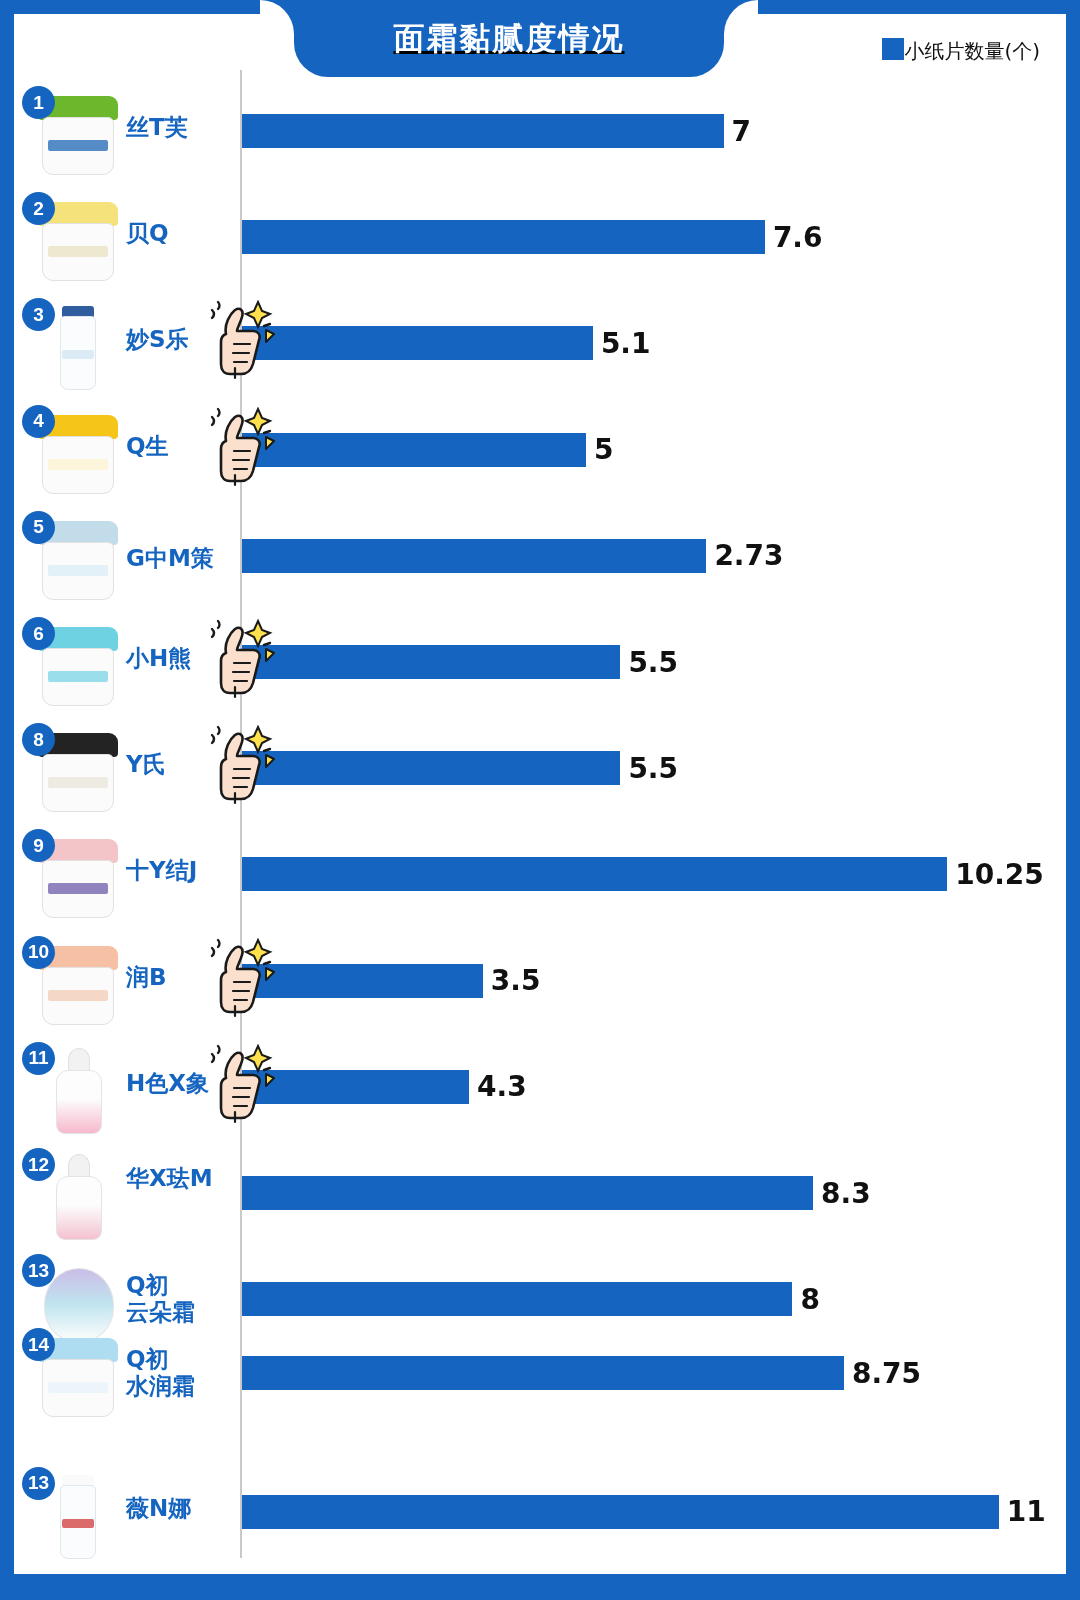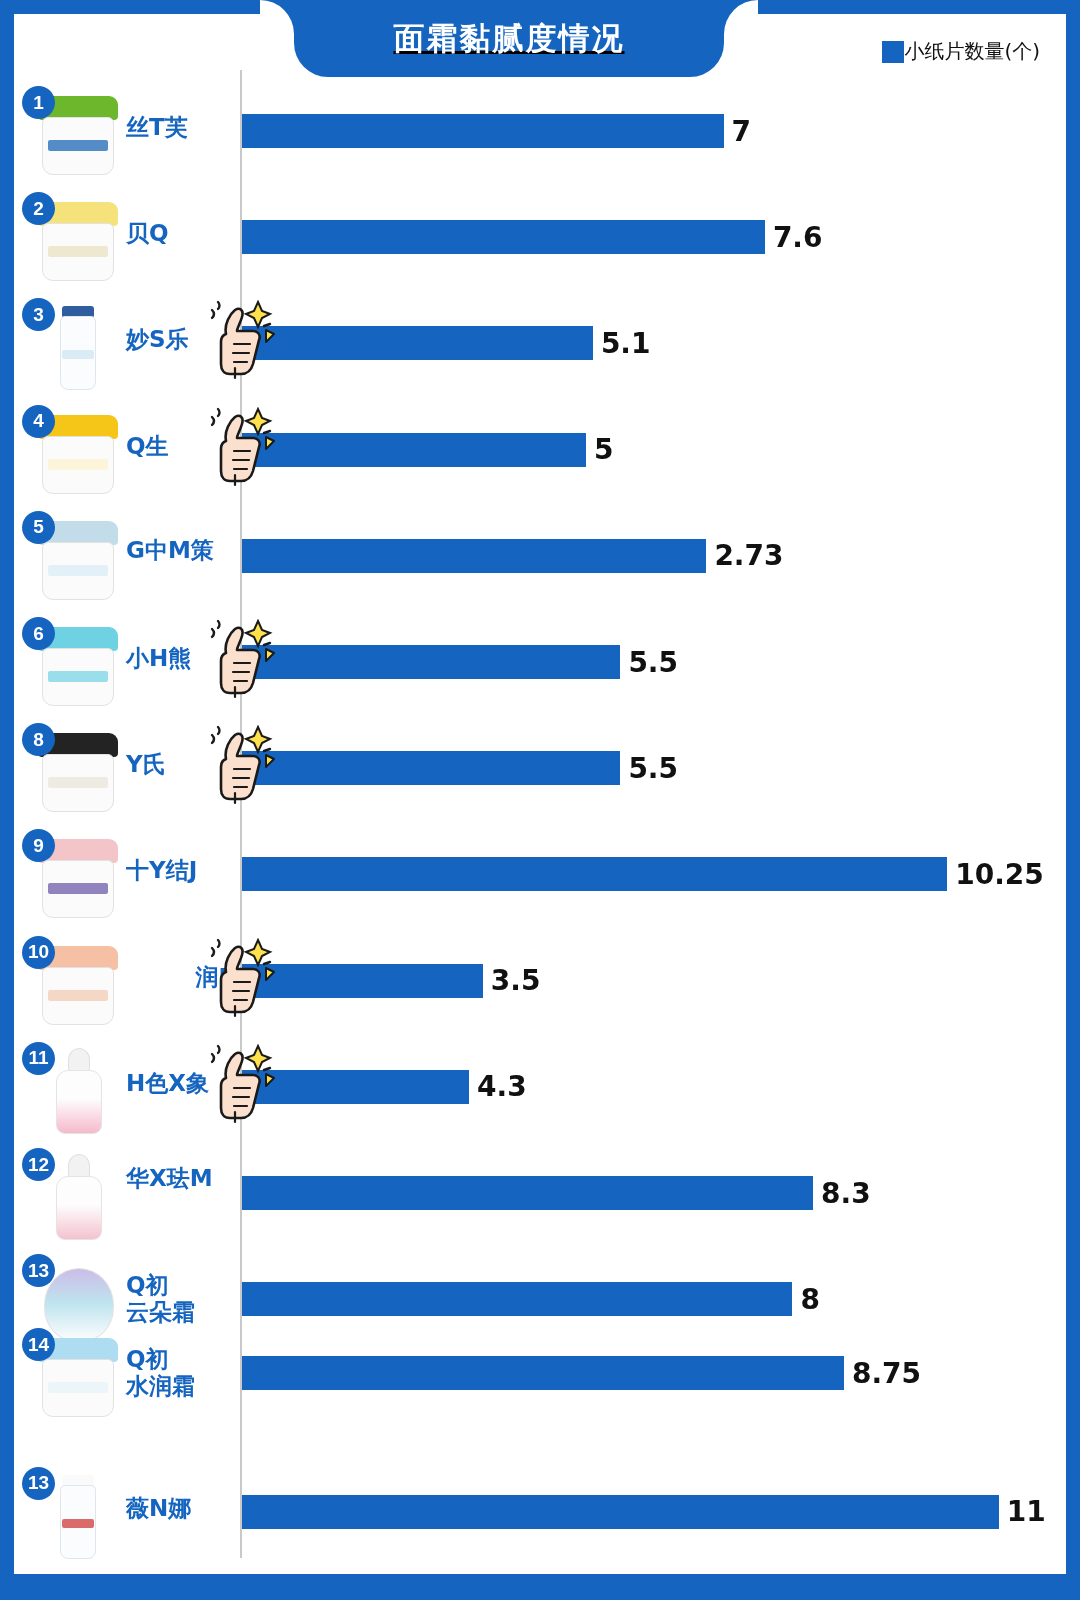--- a/index.html
+++ b/index.html
@@ -51,21 +51,21 @@
   .banner-curve-l::after, .banner-curve-r::after {
     content: ""; position: absolute; top: 0; width: 34px; height: 34px;
     background: #ffffff; border-top-right-radius: 34px;
   }
   .banner-curve-l::after { left: 0; border-top-right-radius: 34px; border-top-left-radius: 0; }
   .banner-curve-r::after { left: 0; border-top-left-radius: 34px; border-top-right-radius: 0; }
 
   
   .legend {
     position: absolute; right: 40px; top: 38px;
-    display: flex; align-items: center; 
+    display: flex; align-items: flex-start; 
     z-index: 4;
   }
   .legend-swatch { width: 22px; height: 22px; background: #1565C0; }
   .legend-label {
     font-size: 20px; color: #111111; font-weight: 500;
     font-family: "DejaVu Sans", "Liberation Sans", sans-serif;
   }
 
   
   .plot {
@@ -269,21 +269,21 @@
           <span class="bar" style="top:30px;width:344px"></span>
           <span class="bar-value" style="top:30px;left:580px">5</span>
         </div>
         <div class="row" style="top: 438.8px;">
           <span class="badge">5</span>
           <span class="thumb">
             <span class="jar-lid" style="background:#c3dcea"></span>
             <span class="jar-body"></span>
             <span class="jar-band" style="background:#d9ecf5"></span>
           </span>
-          <span class="prod-label" style="top:28px">G中M策</span>
+          <span class="prod-label" style="top:36px">G中M策</span>
           <span class="bar" style="top:30px;width:464.4px"></span>
           <span class="bar-value" style="top:30px;left:700.4px">2.73</span>
         </div>
         <div class="row" style="top: 545px;">
           <span class="badge">6</span>
           <span class="thumb">
             <span class="jar-lid" style="background:#6ed2e2"></span>
             <span class="jar-body"></span>
             <span class="jar-band" style="background:#79d4e6"></span>
           </span>
@@ -324,21 +324,21 @@
           <span class="badge">9</span>
           <span class="thumb">
             <span class="jar-lid" style="background:#f3c4c8"></span>
             <span class="jar-body"></span>
             <span class="jar-band" style="background:#6d5ba8"></span>
           </span>
           <span class="prod-label" style="top:30px">十Y结J</span>
           <span class="bar" style="top:30px;width:705.1999999999999px"></span>
           <span class="bar-value" style="top:30px;left:941.1999999999999px">10.25</span>
         </div>
-        <div class="row" style="top: 863.6px; text-align: right;">
+        <div class="row" style="top: 863.6px;">
           <span class="badge">10</span>
           <span class="thumb">
             <span class="jar-lid" style="background:#f6c0a4"></span>
             <span class="jar-body"></span>
             <span class="jar-band" style="background:#f3cbb4"></span>
           </span>
           <span class="prod-label" style="top:30px">润B</span>
           <span class="thumbsup" style="top:4px"><svg width="72" height="82" viewBox="0 0 72 82">
               <path d="M22 34 C20 24 26 14 31 10 C36 7 40 10 38 17 C36 24 33 28 33 31 L49 31 C54 31 57 35 55 40 L49 64 C47 71 43 74 37 74 L26 74 C20 74 17 70 17 64 L17 42 C17 37 19 35 22 34 Z" fill="#fbe0cd" stroke="#1a1a1a" stroke-width="2.6" stroke-linejoin="round"></path>
               <path d="M30 44 L46 44 M29 53 L45 53 M30 62 L43 62" stroke="#1a1a1a" stroke-width="2.2" fill="none" stroke-linecap="round"></path>

